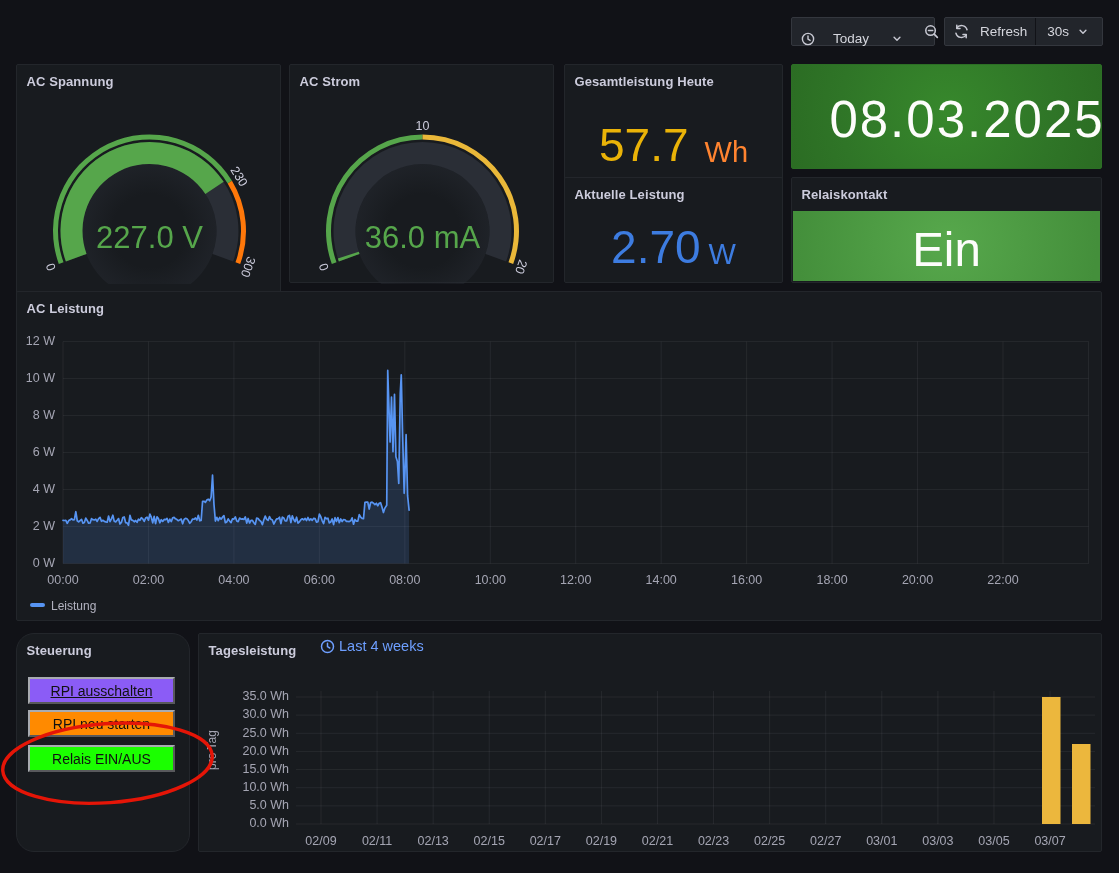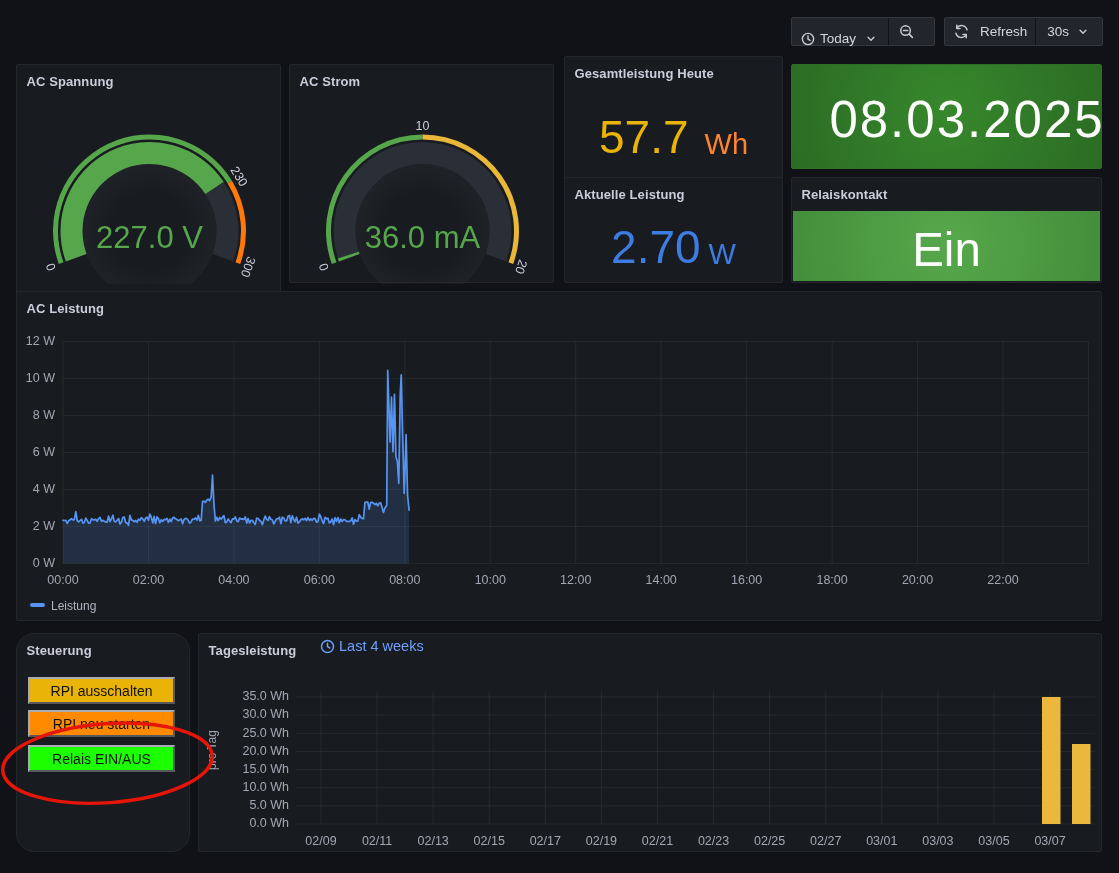--- a/index.html
+++ b/index.html
@@ -12,21 +12,21 @@
   font-size:13.5px; font-weight:500; }
 .seg { display:flex; align-items:center; }
 .sep { width:1px; background:#111217; }
 svg { display:block; }
 .abs { position:absolute; }
 </style>
 </head>
 <body>
 
 <div class="btngroup" style="left:791px; width:144px;">
-  <div class="seg" style="padding:14px 12px 0 9px; gap:5px;">
+  <div class="seg" style="padding:14px 12px 0 9px; gap:18px;">
       <svg width="14" height="14" viewBox="0 0 16 16" fill="none">
         <circle cx="8" cy="8" r="6.4" stroke="#c8c9d3" stroke-width="1.6"></circle>
         <path d="M8 4.6V8.2L10.4 9.6" stroke="#c8c9d3" stroke-width="1.6" stroke-linecap="round" stroke-linejoin="round"></path>
       </svg>
       <span>Today</span>
       <span style="margin-left:5px;display:flex">
         <svg width="10" height="10" viewBox="0 0 12 12" fill="none">
           <path d="M2.5 4L6 7.5L9.5 4" stroke="#c8c9d3" stroke-width="1.7" stroke-linecap="round" stroke-linejoin="round"></path>
         </svg>
       </span>
@@ -96,21 +96,21 @@
 <path d="M132.5 69.5 A96.5 96.5 0 0 1 223.18 199 L218.48 197.29 A91.5 91.5 0 0 0 132.5 74.5 Z" fill="#EAB839"></path>
 <path d="M48.87 196.44 A89 89 0 1 1 216.13 196.44 L195.46 188.92 A67 67 0 1 0 69.54 188.92 Z" fill="#2a2e36"></path>
 <path d="M48.87 196.44 A89 89 0 0 1 47.86 193.5 L68.78 186.7 A67 67 0 0 0 69.54 188.92 Z" fill="#56A64B"></path>
 <text x="34.77" y="201.57" fill="#ccccdc" font-size="12.5" text-anchor="middle" dominant-baseline="middle" transform="rotate(-110 34.77 201.57)">0</text>
 <text x="132.5" y="62" fill="#ccccdc" font-size="12.5" text-anchor="middle" dominant-baseline="middle" transform="rotate(0 132.5 62)">10</text>
 <text x="230.23" y="201.57" fill="#ccccdc" font-size="12.5" text-anchor="middle" dominant-baseline="middle" transform="rotate(110 230.23 201.57)">20</text>
 <text x="132.5" y="175" fill="#56A64B" font-size="31" font-weight="500" text-anchor="middle" dominant-baseline="middle">36.0&nbsp;mA</text>
   </svg>
 </div>
 
-<div class="panel" style="left:564px; top:56px; width:219px; height:130px;">
+<div class="panel" style="left:564px; top:64px; width:219px; height:130px;">
   <div class="ptitle">Gesamtleistung Heute</div>
   <div class="abs" style="left:0; right:0; top:32px; bottom:0; display:flex; align-items:center; justify-content:center;">
     <span style="color:#eab308; font-size:46px; font-weight:500;">57.7</span>
     <span style="color:#FF8430; font-size:29px; font-weight:500; margin-left:16px; margin-top:14px;">Wh</span>
   </div>
 </div>
 
 <div class="panel" style="left:564px; top:177px; width:219px; height:106px;">
   <div class="ptitle">Aktuelle Leistung</div>
   <div class="abs" style="left:0; right:0; top:34px; bottom:0; display:flex; align-items:center; justify-content:center;">
@@ -176,21 +176,21 @@
 <text x="985.99" y="292" fill="rgba(204,204,220,0.78)" font-size="12.5" text-anchor="middle">22:00</text>
 <path d="M46 271.6 L46 228.43 L47.42 228.49 L48.85 228.4 L50.27 231.31 L51.7 228.59 L53.12 227.88 L54.55 226.73 L55.97 227.89 L57.39 227.6 L58.82 219.73 L60.24 228.75 L61.67 229.96 L63.09 228.61 L64.52 227.32 L65.94 231.19 L67.36 230.47 L68.79 226.08 L70.21 228.47 L71.64 231.24 L73.06 230.99 L74.48 226.66 L75.91 227.69 L77.33 228.02 L78.76 227.15 L80.18 229.48 L81.61 226.59 L83.03 225.29 L84.45 229.32 L85.88 228.29 L87.3 229.38 L88.73 229.86 L90.15 230.22 L91.58 223.99 L93 229.64 L94.42 226.89 L95.85 223.19 L97.27 229.32 L98.7 229.89 L100.12 228.27 L101.55 226.53 L102.97 232.04 L104.39 230.43 L105.82 225.59 L107.24 225 L108.67 230.75 L110.09 230.83 L111.51 233.34 L112.94 223.32 L114.36 227.92 L115.79 228.37 L117.21 229.76 L118.64 228.51 L120.06 230.27 L121.48 227.19 L122.91 228.34 L124.33 225.63 L125.76 226.89 L127.18 229.43 L128.61 226.06 L130.03 225.17 L131.45 228.2 L132.88 222.1 L134.3 225.22 L135.73 230.9 L137.15 224.41 L138.58 231.7 L140 224.86 L141.42 226.61 L142.85 230.78 L144.27 227.71 L145.7 229.42 L147.12 227.44 L148.54 227.57 L149.97 226.37 L151.39 230.5 L152.82 227.15 L154.24 229.61 L155.67 225.71 L157.09 225.41 L158.51 226.83 L159.94 227.61 L161.36 228.75 L162.79 227.87 L164.21 227.02 L165.64 231.8 L167.06 227.49 L168.48 226.27 L169.91 226.83 L171.33 228.54 L172.76 231.28 L174.18 229.71 L175.61 227.01 L177.03 227.27 L178.45 225.97 L179.88 228.12 L181.3 223.3 L182.73 228.78 L184.15 228.34 L185.57 209.29 L187 209.28 L188.42 210.38 L189.85 208.04 L191.27 207.24 L192.7 208.76 L194.12 205 L195.54 183.17 L196.97 212.4 L198.39 229.05 L199.82 225.38 L201.24 228.67 L202.67 225.49 L204.09 227.13 L205.51 225.15 L206.94 223.6 L208.36 230.76 L209.79 229.92 L211.21 226.89 L212.64 229.14 L214.06 230.59 L215.48 226.76 L216.91 227.17 L218.33 224.89 L219.76 228.97 L221.18 229.71 L222.6 226.01 L224.03 227.09 L225.45 226.81 L226.88 227.47 L228.3 224.92 L229.73 231.1 L231.15 226.46 L232.57 230.99 L234 228.28 L235.42 228.34 L236.85 230.73 L238.27 232.43 L239.7 226.01 L241.12 226.44 L242.54 228.42 L243.97 229.53 L245.39 232.73 L246.82 227.79 L248.24 224.16 L249.67 227.33 L251.09 228.39 L252.51 224.64 L253.94 227.29 L255.36 228.07 L256.79 232 L258.21 229.27 L259.63 226.85 L261.06 226.81 L262.48 225.21 L263.91 231.62 L265.33 225.17 L266.76 225.9 L268.18 229.02 L269.6 228.97 L271.03 224.29 L272.45 223.34 L273.88 230.55 L275.3 223.85 L276.73 227.5 L278.15 229.68 L279.57 225.2 L281 231.15 L282.42 229.88 L283.85 227.68 L285.27 226.75 L286.7 227.92 L288.12 226.44 L289.54 228.48 L290.97 225.51 L292.39 228.44 L293.82 226.81 L295.24 228.37 L296.67 226.36 L298.09 226.69 L299.51 230.13 L300.94 229.7 L302.36 222.2 L303.79 224.78 L305.21 228.79 L306.63 231.56 L308.06 225.28 L309.48 226.79 L310.91 226.16 L312.33 230.9 L313.76 229.94 L315.18 226.95 L316.6 232.56 L318.03 225.7 L319.45 229.47 L320.88 225.54 L322.3 230.66 L323.73 226.93 L325.15 229.5 L326.57 227.6 L328 227.76 L329.42 229.37 L330.85 229.41 L332.27 229.55 L333.7 228.83 L335.12 225.83 L336.54 232.22 L337.97 227.48 L339.39 229.08 L340.82 229.14 L342.24 222.59 L343.66 225.02 L345.09 226.37 L346.51 226.74 L347.94 210.34 L349.36 210.2 L350.79 210.09 L352.21 217.03 L353.63 210.55 L355.06 210.17 L356.48 211.2 L357.91 212.55 L359.33 211.26 L360.76 213.74 L362.18 211.3 L363.6 210.75 L365.03 215.18 L366.45 220.54 L367.88 216.1 L369.73 213.33 L370.73 78.46 L373.08 150.06 L374.5 105.1 L375.99 159.68 L377.49 102.33 L378.91 164.67 L380.41 169.48 L381.76 191.5 L383.26 101.4 L384.26 82.9 L385.68 145.06 L387.18 201.3 L388.17 174.48 L389.1 142.66 L390.59 203.71 L392.09 218.14 L392.09 271.6 Z" fill="rgba(87,148,242,0.17)"></path>
 <polyline points="46,228.43 47.42,228.49 48.85,228.4 50.27,231.31 51.7,228.59 53.12,227.88 54.55,226.73 55.97,227.89 57.39,227.6 58.82,219.73 60.24,228.75 61.67,229.96 63.09,228.61 64.52,227.32 65.94,231.19 67.36,230.47 68.79,226.08 70.21,228.47 71.64,231.24 73.06,230.99 74.48,226.66 75.91,227.69 77.33,228.02 78.76,227.15 80.18,229.48 81.61,226.59 83.03,225.29 84.45,229.32 85.88,228.29 87.3,229.38 88.73,229.86 90.15,230.22 91.58,223.99 93,229.64 94.42,226.89 95.85,223.19 97.27,229.32 98.7,229.89 100.12,228.27 101.55,226.53 102.97,232.04 104.39,230.43 105.82,225.59 107.24,225 108.67,230.75 110.09,230.83 111.51,233.34 112.94,223.32 114.36,227.92 115.79,228.37 117.21,229.76 118.64,228.51 120.06,230.27 121.48,227.19 122.91,228.34 124.33,225.63 125.76,226.89 127.18,229.43 128.61,226.06 130.03,225.17 131.45,228.2 132.88,222.1 134.3,225.22 135.73,230.9 137.15,224.41 138.58,231.7 140,224.86 141.42,226.61 142.85,230.78 144.27,227.71 145.7,229.42 147.12,227.44 148.54,227.57 149.97,226.37 151.39,230.5 152.82,227.15 154.24,229.61 155.67,225.71 157.09,225.41 158.51,226.83 159.94,227.61 161.36,228.75 162.79,227.87 164.21,227.02 165.64,231.8 167.06,227.49 168.48,226.27 169.91,226.83 171.33,228.54 172.76,231.28 174.18,229.71 175.61,227.01 177.03,227.27 178.45,225.97 179.88,228.12 181.3,223.3 182.73,228.78 184.15,228.34 185.57,209.29 187,209.28 188.42,210.38 189.85,208.04 191.27,207.24 192.7,208.76 194.12,205 195.54,183.17 196.97,212.4 198.39,229.05 199.82,225.38 201.24,228.67 202.67,225.49 204.09,227.13 205.51,225.15 206.94,223.6 208.36,230.76 209.79,229.92 211.21,226.89 212.64,229.14 214.06,230.59 215.48,226.76 216.91,227.17 218.33,224.89 219.76,228.97 221.18,229.71 222.6,226.01 224.03,227.09 225.45,226.81 226.88,227.47 228.3,224.92 229.73,231.1 231.15,226.46 232.57,230.99 234,228.28 235.42,228.34 236.85,230.73 238.27,232.43 239.7,226.01 241.12,226.44 242.54,228.42 243.97,229.53 245.39,232.73 246.82,227.79 248.24,224.16 249.67,227.33 251.09,228.39 252.51,224.64 253.94,227.29 255.36,228.07 256.79,232 258.21,229.27 259.63,226.85 261.06,226.81 262.48,225.21 263.91,231.62 265.33,225.17 266.76,225.9 268.18,229.02 269.6,228.97 271.03,224.29 272.45,223.34 273.88,230.55 275.3,223.85 276.73,227.5 278.15,229.68 279.57,225.2 281,231.15 282.42,229.88 283.85,227.68 285.27,226.75 286.7,227.92 288.12,226.44 289.54,228.48 290.97,225.51 292.39,228.44 293.82,226.81 295.24,228.37 296.67,226.36 298.09,226.69 299.51,230.13 300.94,229.7 302.36,222.2 303.79,224.78 305.21,228.79 306.63,231.56 308.06,225.28 309.48,226.79 310.91,226.16 312.33,230.9 313.76,229.94 315.18,226.95 316.6,232.56 318.03,225.7 319.45,229.47 320.88,225.54 322.3,230.66 323.73,226.93 325.15,229.5 326.57,227.6 328,227.76 329.42,229.37 330.85,229.41 332.27,229.55 333.7,228.83 335.12,225.83 336.54,232.22 337.97,227.48 339.39,229.08 340.82,229.14 342.24,222.59 343.66,225.02 345.09,226.37 346.51,226.74 347.94,210.34 349.36,210.2 350.79,210.09 352.21,217.03 353.63,210.55 355.06,210.17 356.48,211.2 357.91,212.55 359.33,211.26 360.76,213.74 362.18,211.3 363.6,210.75 365.03,215.18 366.45,220.54 367.88,216.1 369.73,213.33 370.73,78.46 373.08,150.06 374.5,105.1 375.99,159.68 377.49,102.33 378.91,164.67 380.41,169.48 381.76,191.5 383.26,101.4 384.26,82.9 385.68,145.06 387.18,201.3 388.17,174.48 389.1,142.66 390.59,203.71 392.09,218.14" fill="none" stroke="#5794F2" stroke-width="1.7" stroke-linejoin="round" stroke-linecap="round"></polyline>
 <rect x="13" y="311" width="15" height="4" rx="2" fill="#5794F2"></rect>
 <text x="34" y="318" fill="rgba(204,204,220,0.85)" font-size="12">Leistung</text>
   </svg>
 </div>
 
 <div class="panel" style="left:16px; top:633px; width:174px; height:219px;border-radius:18px;">
   <div class="ptitle">Steuerung</div>
-  <div class="abs" style="left:11px; top:43px; width:147px; height:27px; background:#eab308; border:2px outset #a8abb0; display:flex; align-items:center; justify-content:center; font-size:14px; color:#111;">RPI ausschalten</div>
+  <div class="abs" style="left:11px; top:43px; width:147px; height:27px; background:#8b5cf6; border:2px outset #a8abb0; display:flex; align-items:center; justify-content:center; font-size:14px; color:#111;text-decoration:underline;">RPI ausschalten</div>
   <div class="abs" style="left:11px; top:76px; width:147px; height:27px; background:#FF8A00; border:2px outset #a8abb0; display:flex; align-items:center; justify-content:center; font-size:14px; color:#111;">RPI neu starten</div>
   <div class="abs" style="left:11px; top:111px; width:147px; height:27px; background:#1BFF00; border:2px outset #a8abb0; display:flex; align-items:center; justify-content:center; font-size:14px; color:#111;">Relais EIN/AUS</div>
 </div>
 
 <div class="panel" style="left:198px; top:633px; width:904px; height:219px;">
   <div class="ptitle">Tagesleistung</div>
   <div class="abs" style="left:121px; top:4px; display:flex; align-items:center; gap:4px; color:#6E9FFF; font-size:14.5px;">
       <svg width="15" height="15" viewBox="0 0 16 16" fill="none">
         <circle cx="8" cy="8" r="6.4" stroke="#6E9FFF" stroke-width="1.6"></circle>
         <path d="M8 4.6V8.2L10.4 9.6" stroke="#6E9FFF" stroke-width="1.6" stroke-linecap="round" stroke-linejoin="round"></path>

